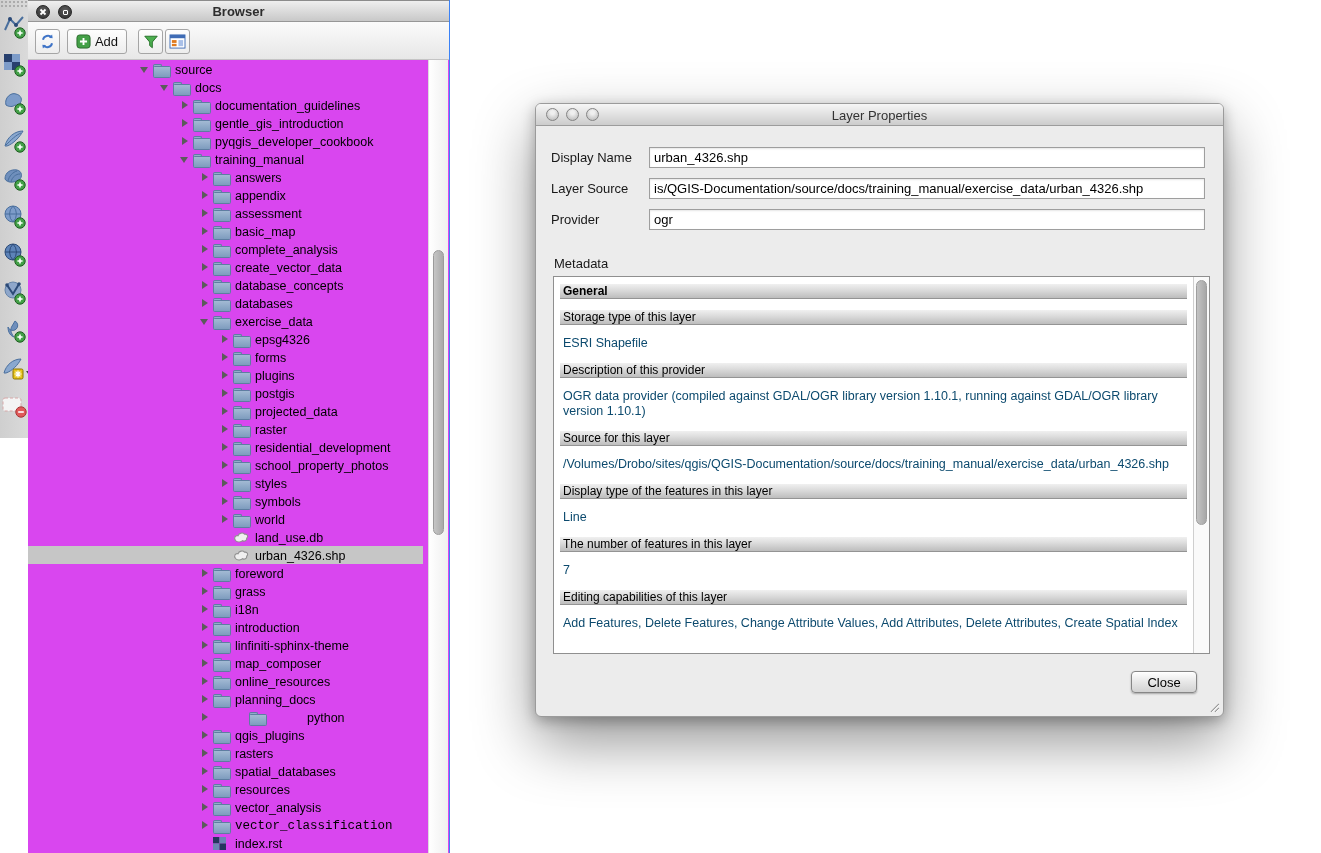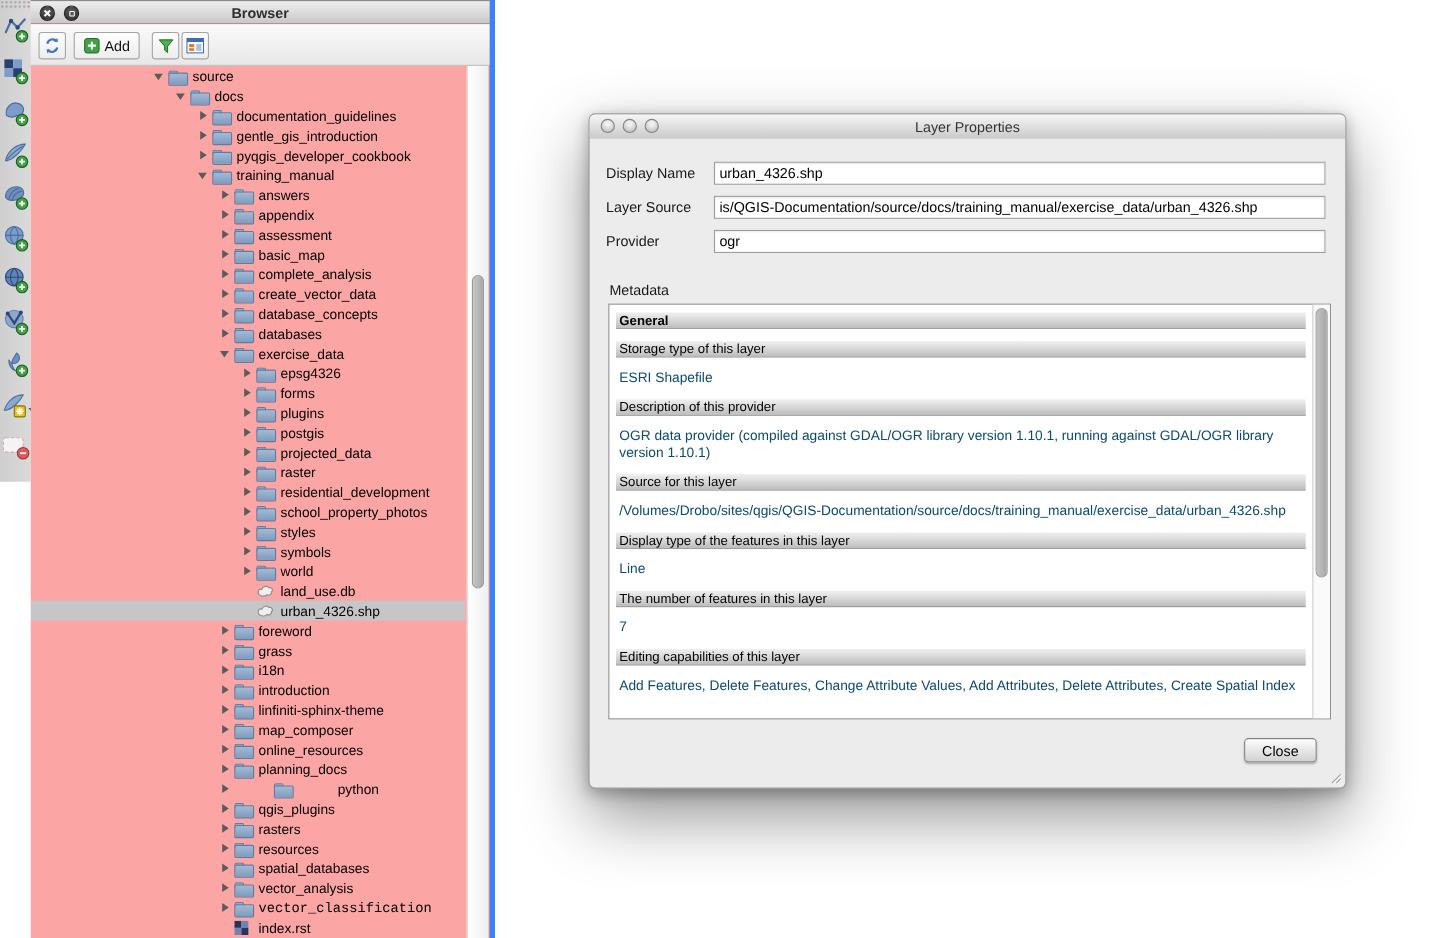--- a/index.html
+++ b/index.html
@@ -9,21 +9,21 @@
   
   .strip { position:absolute; left:0; top:0; width:28px; height:438px;
            background:linear-gradient(to right,#cfcfcf,#dadada); overflow:hidden; }
   .strip-dots { position:absolute; left:0; top:0; width:28px; height:9px;
            background:radial-gradient(circle at 2px 2px, #9a9a9a 1px, transparent 1.2px);
            background-size:4px 4px; opacity:.7; }
   .strip-icon { position:absolute; left:2px; width:30px; height:26px; }
 
   
   .panel { position:absolute; left:28px; top:0; width:422px; height:853px;
-           background:#fca5a5; border-right:5px solid #3b82f6; }
+           background:#d946ef; border-right:1px solid #3b82f6; }
   .panel-header { position:absolute; left:0; top:0; right:0; height:22px;
            background:linear-gradient(#efefef,#c8c8c8);
            border-top:1px solid #8c8c8c; border-bottom:1px solid #979797; }
   .panel-title { position:absolute; left:0; right:0; top:3px; text-align:center;
            font-size:13px; font-weight:bold; color:#2d2d2d; }
   .hdr-btn { position:absolute; top:4px; width:14px; height:14px; border-radius:50%;
            background:radial-gradient(circle at 50% 35%, #5c5c5c, #2e2e2e);
            border:1px solid #232323; color:#fff; }
   .hdr-btn.close-btn { left:8px; }
   .hdr-btn.float-btn { left:30px; }
@@ -435,26 +435,26 @@
         <span class="tree-label">qgis_plugins</span>
       </div>
       <div class="tree-row" style="padding-left: 169px;">
         <span class="arrow collapsed"></span>
         <span class="ticon folder"></span>
         <span class="tree-label">rasters</span>
       </div>
       <div class="tree-row" style="padding-left: 169px;">
         <span class="arrow collapsed"></span>
         <span class="ticon folder"></span>
+        <span class="tree-label">spatial_databases</span>
+      </div>
+      <div class="tree-row" style="padding-left: 169px;">
+        <span class="arrow collapsed"></span>
+        <span class="ticon folder"></span>
         <span class="tree-label">resources</span>
-      </div>
-      <div class="tree-row" style="padding-left: 169px;">
-        <span class="arrow collapsed"></span>
-        <span class="ticon folder"></span>
-        <span class="tree-label">spatial_databases</span>
       </div>
       <div class="tree-row" style="padding-left: 169px;">
         <span class="arrow collapsed"></span>
         <span class="ticon folder"></span>
         <span class="tree-label">vector_analysis</span>
       </div>
       <div class="tree-row" style="padding-left: 169px; font-family: Liberation Mono, monospace;">
         <span class="arrow collapsed"></span>
         <span class="ticon folder"></span>
         <span class="tree-label">vector_classification</span>

